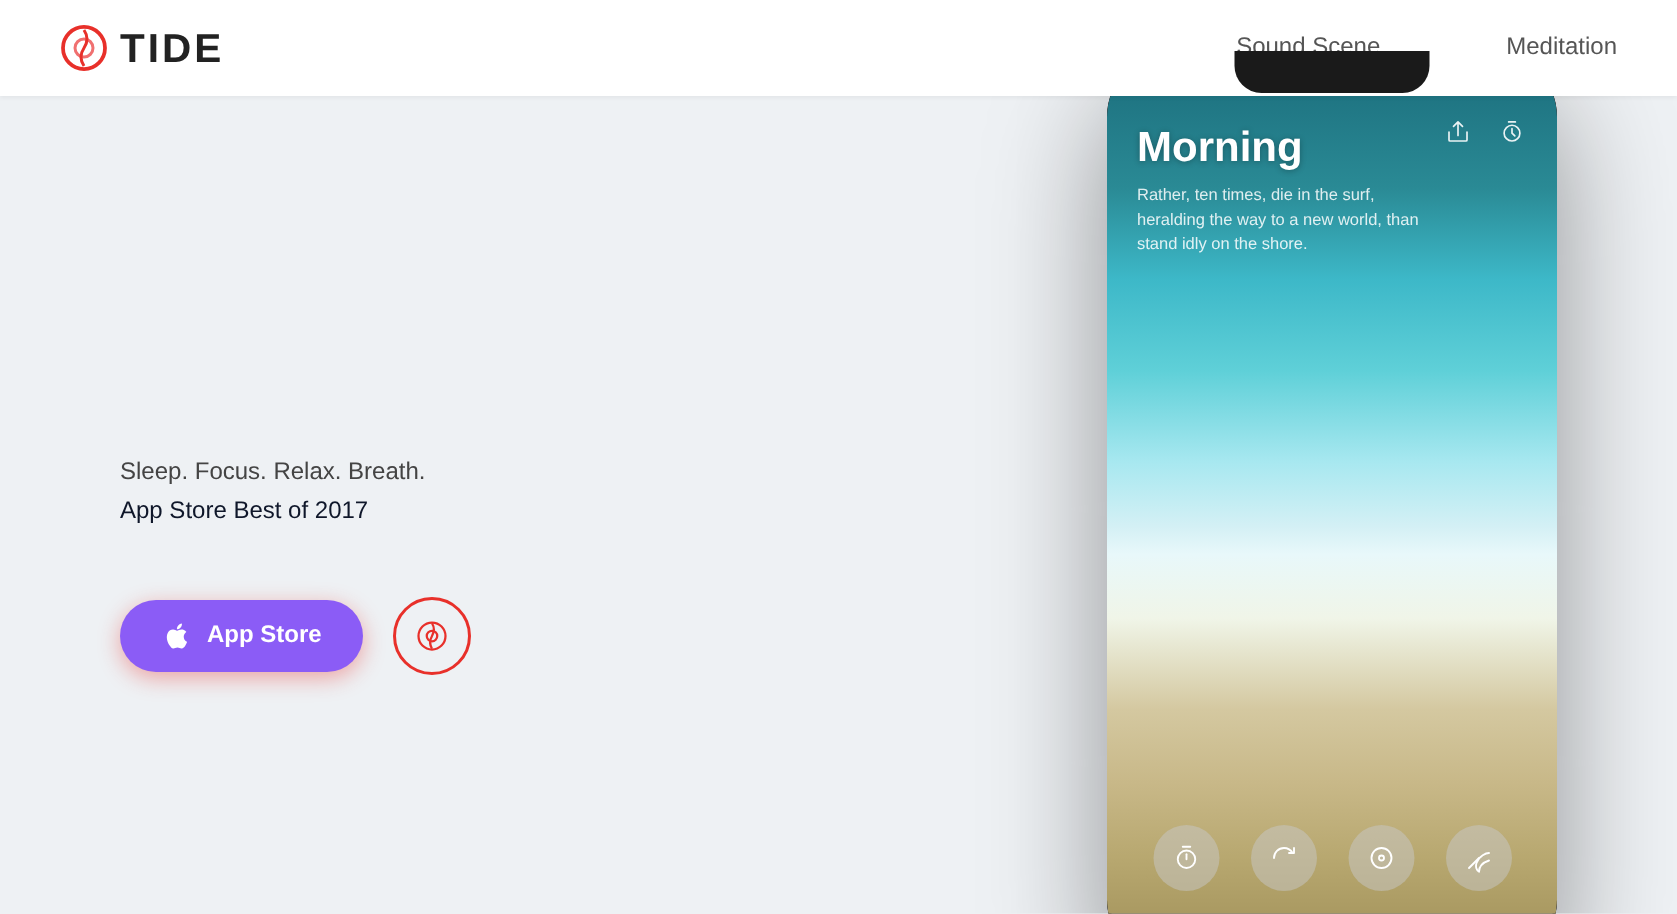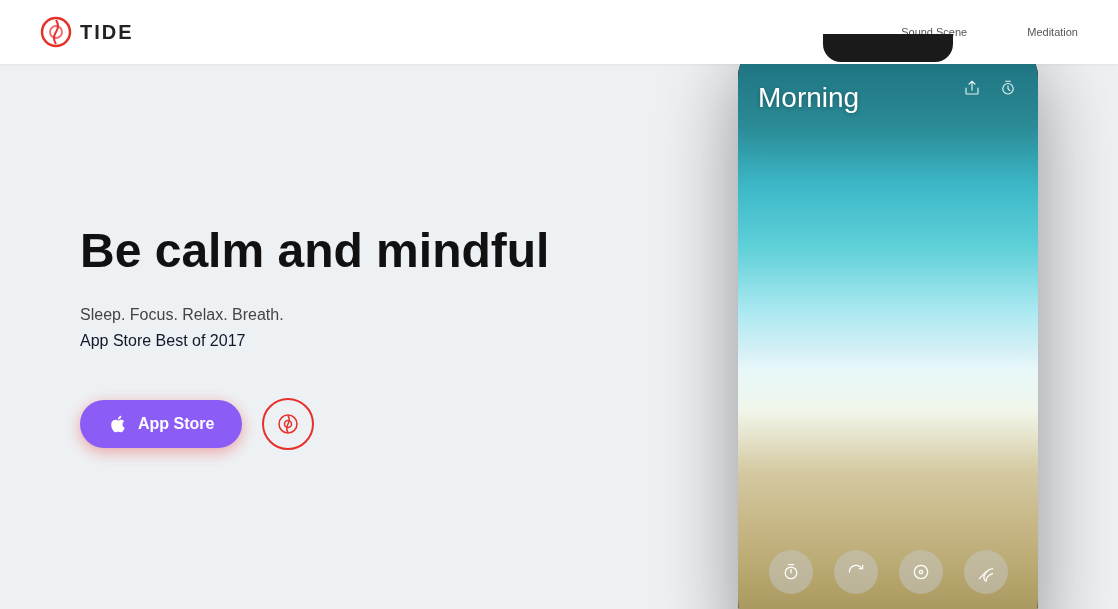--- a/index.html
+++ b/index.html
@@ -28,34 +28,35 @@
     .logo {
       display: flex;
       align-items: center;
       gap: 8px;
     }
     .logo-icon {
       width: 32px;
       height: 32px;
     }
     .logo-text {
-      font-size: 20px;
+      font-size: 27px;
       font-weight: 600;
       letter-spacing: 2px;
       color: #222;
     }
     .nav {
       display: flex;
       gap: 60px;
     }
     .nav-item {
-      font-size: 11px;
+      font-size: 16px;
       color: #555;
       cursor: pointer;
       text-decoration: none;
+      margin-left: 24px;
     }
 
     
     .main {
       position: absolute;
       top: 64px; left: 0; right: 0; bottom: 0;
       background: #eef1f4;
       display: flex;
       align-items: center;
     }
@@ -226,21 +227,21 @@
 
     
     .phone-content {
       position: absolute;
       top: 0; left: 0; right: 0; bottom: 0;
       z-index: 10;
       padding: 40px 20px 20px;
     }
     .phone-title {
       font-size: 28px;
-      font-weight: 400;
+      font-weight: 700;
       color: #fff;
       margin-bottom: 8px;
       text-shadow: 0 1px 4px rgba(0,0,0,0.3);
     }
     .phone-subtitle {
       font-size: 11px;
       color: rgba(255,255,255,0.85);
       line-height: 1.5;
       max-width: 200px;
     }
@@ -304,21 +305,21 @@
   <nav class="nav">
     <a class="nav-item" href="#">Sound Scene</a>
     <a class="nav-item" href="#">Meditation</a>
   </nav>
 </header>
 
 <main class="main">
 
   <div class="left-content">
     <h1 class="headline">
-      <span>Be calm and mindful</span><br>
+      <br>
     </h1>
     <p class="subtext">Sleep. Focus. Relax. Breath.</p>
     <p class="subtext2">App Store Best of 2017</p>
     <div class="buttons">
 
       <a class="btn-store" href="#">
         <svg width="20" height="20" viewBox="0 0 24 24" fill="white">
           <path d="M18.71 19.5c-.83 1.24-1.71 2.45-3.05 2.47-1.34.03-1.77-.79-3.29-.79-1.53 0-2 .77-3.27.82-1.31.05-2.3-1.32-3.14-2.53C4.25 17 2.94 12.45 4.7 9.39c.87-1.52 2.43-2.48 4.12-2.51 1.28-.02 2.5.87 3.29.87.78 0 2.26-1.07 3.8-.91.65.03 2.47.26 3.64 1.98-.09.06-2.17 1.28-2.15 3.81.03 3.02 2.65 4.03 2.68 4.04-.03.07-.42 1.44-1.38 2.83M13 3.5c.73-.83 1.94-1.46 2.94-1.5.13 1.17-.34 2.35-1.04 3.19-.69.85-1.83 1.51-2.95 1.42-.15-1.15.41-2.35 1.05-3.11z"></path>
         </svg>
         <span>App Store</span>
@@ -349,20 +350,21 @@
             <span>▪▪▪</span>
             <span>WiFi</span>
             <span>▮</span>
           </div>
         </div>
 
         <div class="phone-content">
           <div style="display:flex; justify-content: space-between; align-items: flex-start; margin-top: 8px;">
             <div>
               <div class="phone-title">Morning</div>
+              <div class="phone-subtitle">Rather, ten times, die in the surf, heralding the way to a new world, than stand idly on the shore.</div>
             </div>
             <div class="phone-top-icons">
               <div class="phone-top-icon">
                 <svg viewBox="0 0 24 24">
                   <path stroke="rgba(255,255,255,0.9)" stroke-width="1.5" d="M4 12v7a1 1 0 001 1h14a1 1 0 001-1v-7M12 3v12M8 7l4-4 4 4" fill="none" stroke-linecap="round" stroke-linejoin="round"></path>
                 </svg>
               </div>
               <div class="phone-top-icon">
                 <svg viewBox="0 0 24 24">
                   <circle cx="12" cy="13" r="7" stroke="rgba(255,255,255,0.9)" stroke-width="1.5" fill="none"></circle>

